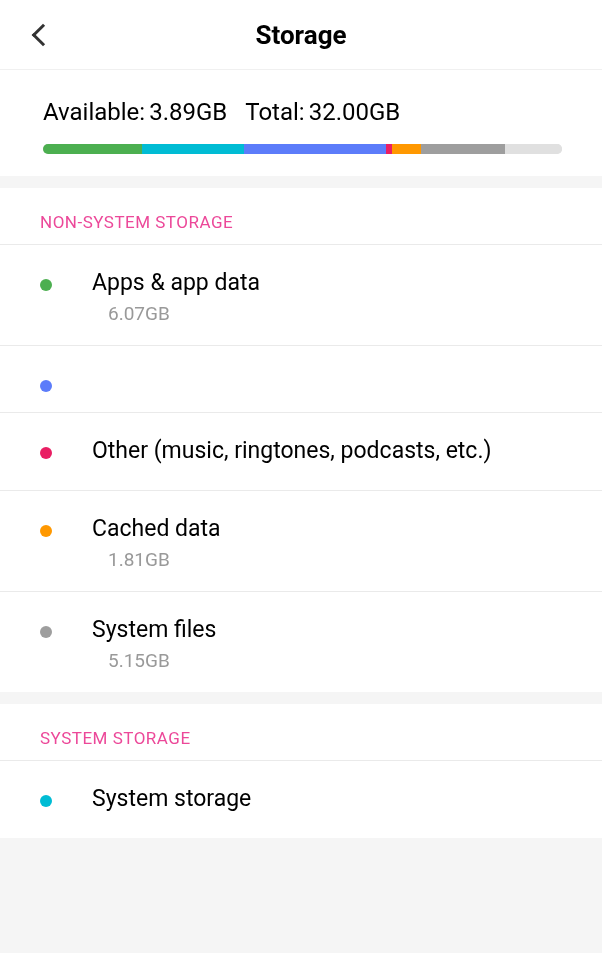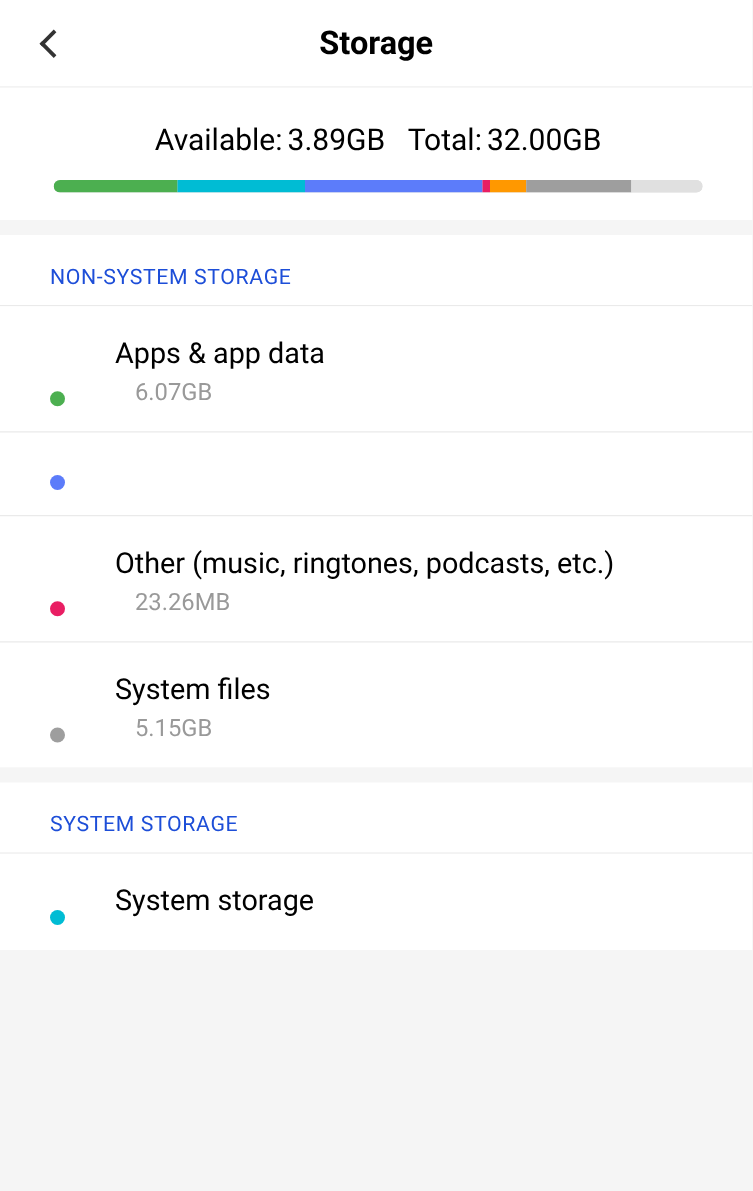--- a/index.html
+++ b/index.html
@@ -42,21 +42,20 @@
     .header-title {
       width: 100%;
       text-align: center;
       font-size: 26px;
       font-weight: 700;
       color: #000;
     }
     .summary-section {
       background: #fff;
       padding: 28px 40px 22px 43px;
-      text-align: center;
     }
     .summary-text {
       font-size: 24px;
       color: #000;
       margin-bottom: 18px;
     }
     .summary-text span.avail-label,
     .summary-text span.total-label {
       margin-right: 4px;
     }
@@ -82,29 +81,29 @@
     .seg-gray { background: #9e9e9e; }
     .seg-lightgray { background: #e0e0e0; }
     .gap-divider {
       height: 12px;
       background: #f5f5f5;
     }
     .section-header {
       background: #fff;
       padding: 24px 40px 12px 40px;
       font-size: 17px;
-      color: #1d4ed8;
+      color: #ec4899;
       letter-spacing: 0.5px;
     }
     .list-container {
       background: #fff;
     }
     .list-item {
       display: flex;
-      align-items: flex-end;
+      align-items: flex-start;
       padding: 24px 54px 20px 40px;
       border-bottom: 1px solid #eaeaea;
       cursor: pointer;
     }
     .list-item:last-child {
       border-bottom: none;
     }
     .dot {
       width: 12px;
       height: 12px;
@@ -173,21 +172,27 @@
         <div class="item-size">6.07GB</div>
       </div>
     </div>
     <div class="list-item">
       <div class="dot dot-blue"></div>
     </div>
     <div class="list-item">
       <div class="dot dot-pink"></div>
       <div class="item-text">
         <div class="item-label">Other (music, ringtones, podcasts, etc.)</div>
-        <div class="item-size">23.26MB</div>
+      </div>
+    </div>
+    <div class="list-item">
+      <div class="dot dot-orange"></div>
+      <div class="item-text">
+        <div class="item-label">Cached data</div>
+        <div class="item-size">1.81GB</div>
       </div>
     </div>
     <div class="list-item">
       <div class="dot dot-gray"></div>
       <div class="item-text">
         <div class="item-label">System files</div>
         <div class="item-size">5.15GB</div>
       </div>
     </div>
   </div>

